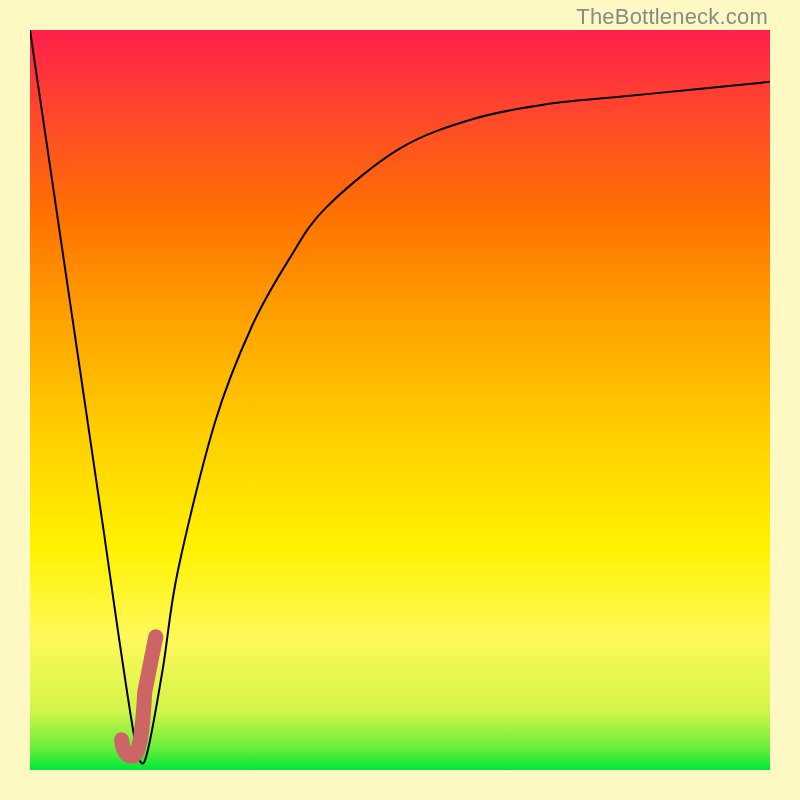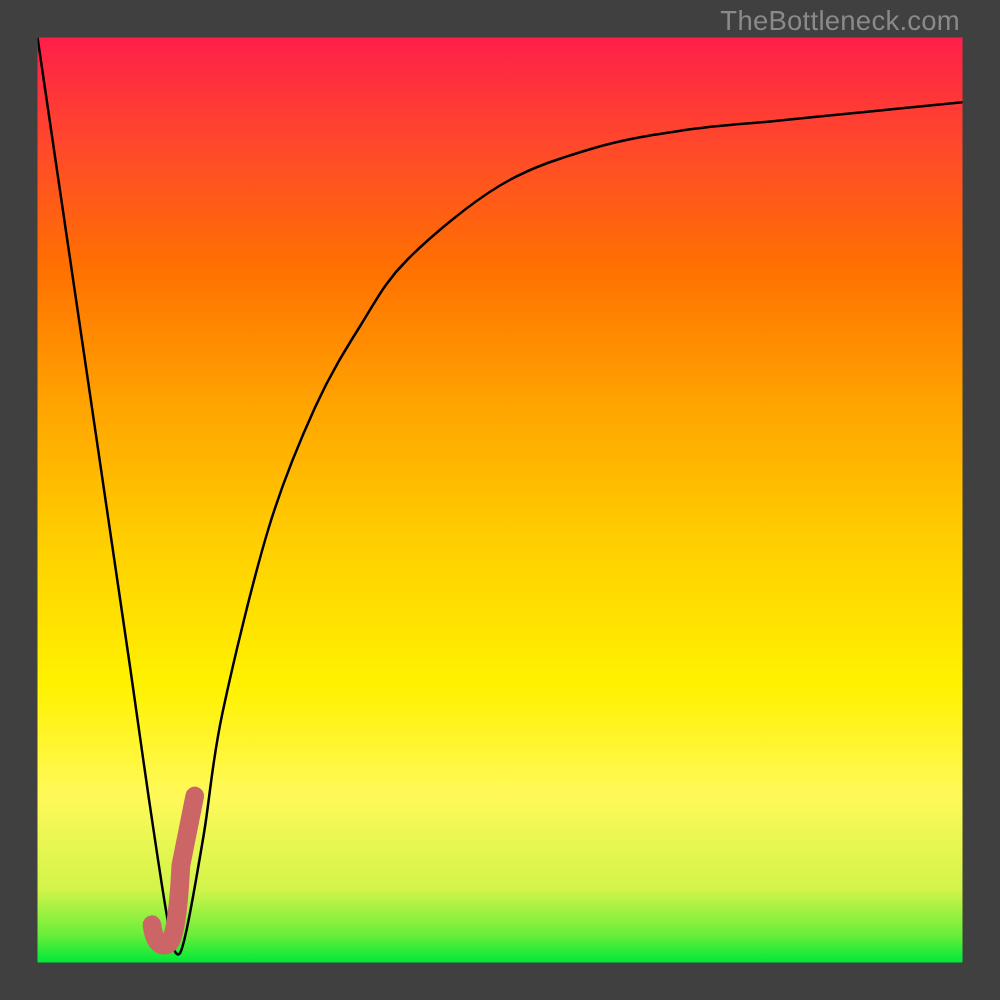--- a/index.html
+++ b/index.html
@@ -7,21 +7,21 @@
     padding: 0;
     width: 800px;
     height: 800px;
     overflow: hidden;
     background: #000;
   }
   .frame {
     position: relative;
     width: 800px;
     height: 800px;
-    background: #404040;
+    background: #fef9c3;
   }
   .plot-area {
     position: absolute;
     left: 30px;
     top: 30px;
     width: 740px;
     height: 740px;
     
     background: linear-gradient(
       to top,

